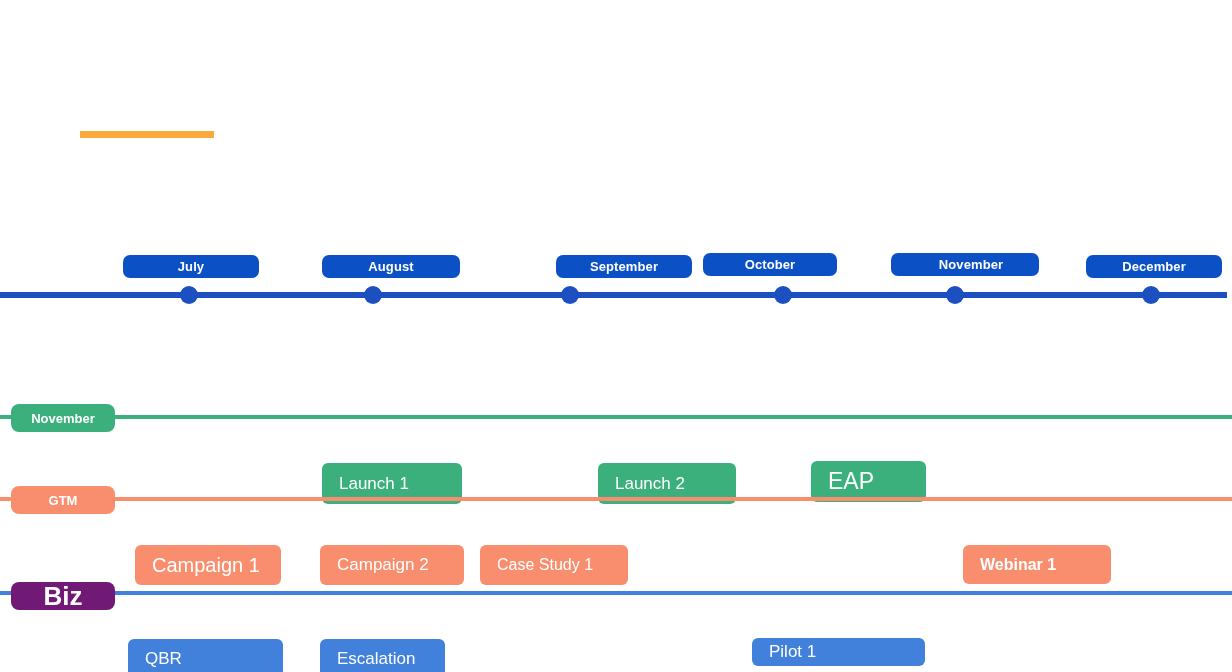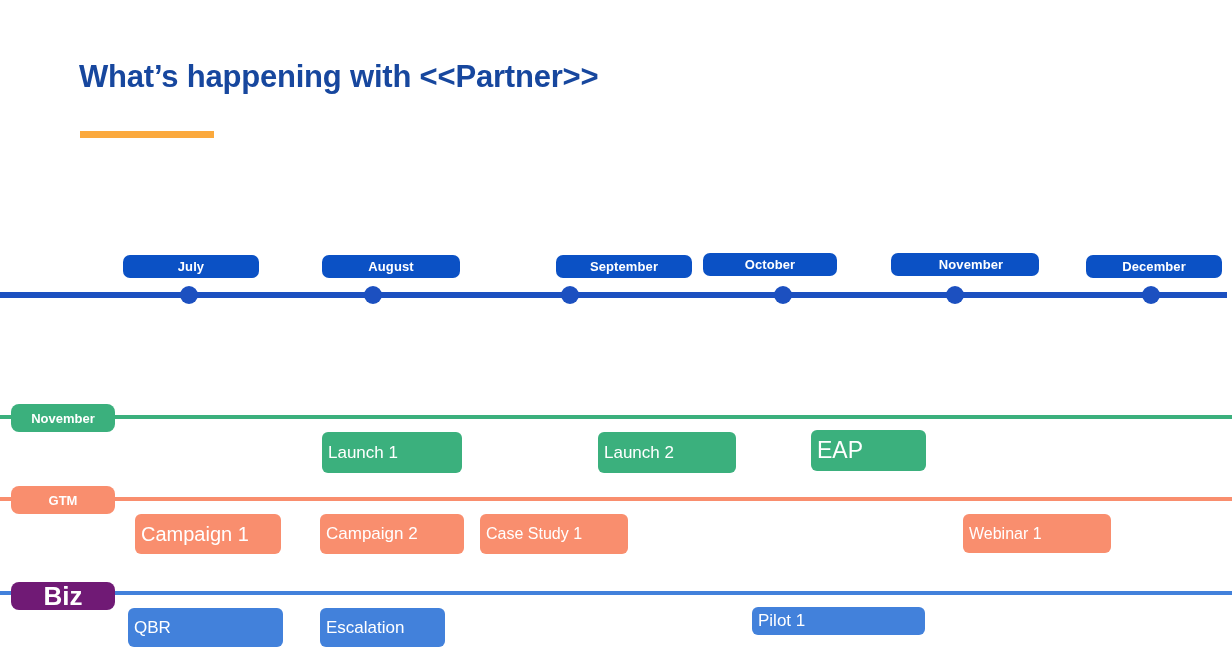--- a/index.html
+++ b/index.html
@@ -61,34 +61,34 @@
   .lane-pill.product{background:#3BB07D;font-size:13px;font-weight:bold;}
   .lane-pill.gtm{background:#F98E6E;font-size:13px;font-weight:bold;}
   .lane-pill.biz{background:#701a75;font-size:26px;font-weight:bold;}
 
   
   .item{
     position:absolute;
     border-radius:6px;
     color:#ffffff;
     display:flex;align-items:center;
-    padding-left:6px;
+    padding-left:17px;
     box-sizing:border-box;
     white-space:nowrap;
+    margin-top:31px;
   }
   .item.green{background:#3BB07D;}
   .item.orange{background:#F98E6E;}
   .item.blue{background:#4281DB;}
 </style>
 </head>
 <body>
 
 <div class="slide">
 
-  <div class="title">What’s happening with &lt;&lt;Partner&gt;&gt;</div>
   <div class="accent-bar"></div>
 
   <div class="timeline-line"></div>
 
   <div id="timeline-markers">
       <div class="month-pill" style="left: 123px; top: 255px; width: 136px;">July</div>
       <div class="tl-dot" style="left: 180px;"></div>
       <div class="month-pill" style="left: 322px; top: 255px; width: 138px;">August</div>
       <div class="tl-dot" style="left: 364px;"></div>
       <div class="month-pill" style="left: 512px; top: 255px; width: 136px; margin-left: 44px;">September</div>
@@ -105,21 +105,21 @@
       <div class="lane-line" style="left: 0px; top: 415px; width: 1232px; background: rgb(59, 176, 125);"></div>
       <div class="lane-pill product" style="left: 11px; top: 404px; width: 104px;">November</div>
       <div class="item green" style="left: 322px; top: 432px; width: 140px; height: 41px; font-size: 17px;">Launch 1</div>
       <div class="item green" style="left: 598px; top: 432px; width: 138px; height: 41px; font-size: 17px;">Launch 2</div>
       <div class="item green" style="left: 811px; top: 430px; width: 115px; height: 41px; font-size: 23px;">EAP</div>
       <div class="lane-line" style="left: 0px; top: 497px; width: 1232px; background: rgb(249, 142, 110);"></div>
       <div class="lane-pill gtm" style="left: 11px; top: 486px; width: 104px;">GTM</div>
       <div class="item orange" style="left: 135px; top: 514px; width: 146px; height: 40px; font-size: 20px;">Campaign 1</div>
       <div class="item orange" style="left: 320px; top: 514px; width: 144px; height: 40px; font-size: 17px;">Campaign 2</div>
       <div class="item orange" style="left: 480px; top: 514px; width: 148px; height: 40px; font-size: 16px;">Case Study 1</div>
-      <div class="item orange" style="left: 963px; top: 514px; width: 148px; height: 39px; font-size: 16px;">Webinar 1</div>
+      <div class="item orange" style="left: 963px; top: 514px; width: 148px; height: 39px; font-size: 16px; font-weight: bold;">Webinar 1</div>
       <div class="lane-line" style="left: 0px; top: 591px; width: 1232px; background: rgb(66, 129, 219);"></div>
       <div class="lane-pill biz" style="left: 11px; top: 582px; width: 104px;">Biz</div>
       <div class="item blue" style="left: 128px; top: 608px; width: 155px; height: 39px; font-size: 17px;">QBR</div>
       <div class="item blue" style="left: 320px; top: 608px; width: 125px; height: 39px; font-size: 17px;">Escalation</div>
       <div class="item blue" style="left: 752px; top: 607px; width: 173px; height: 28px; font-size: 17px;">Pilot 1</div>
     </div>
 
 </div>
 
 </body></html>

